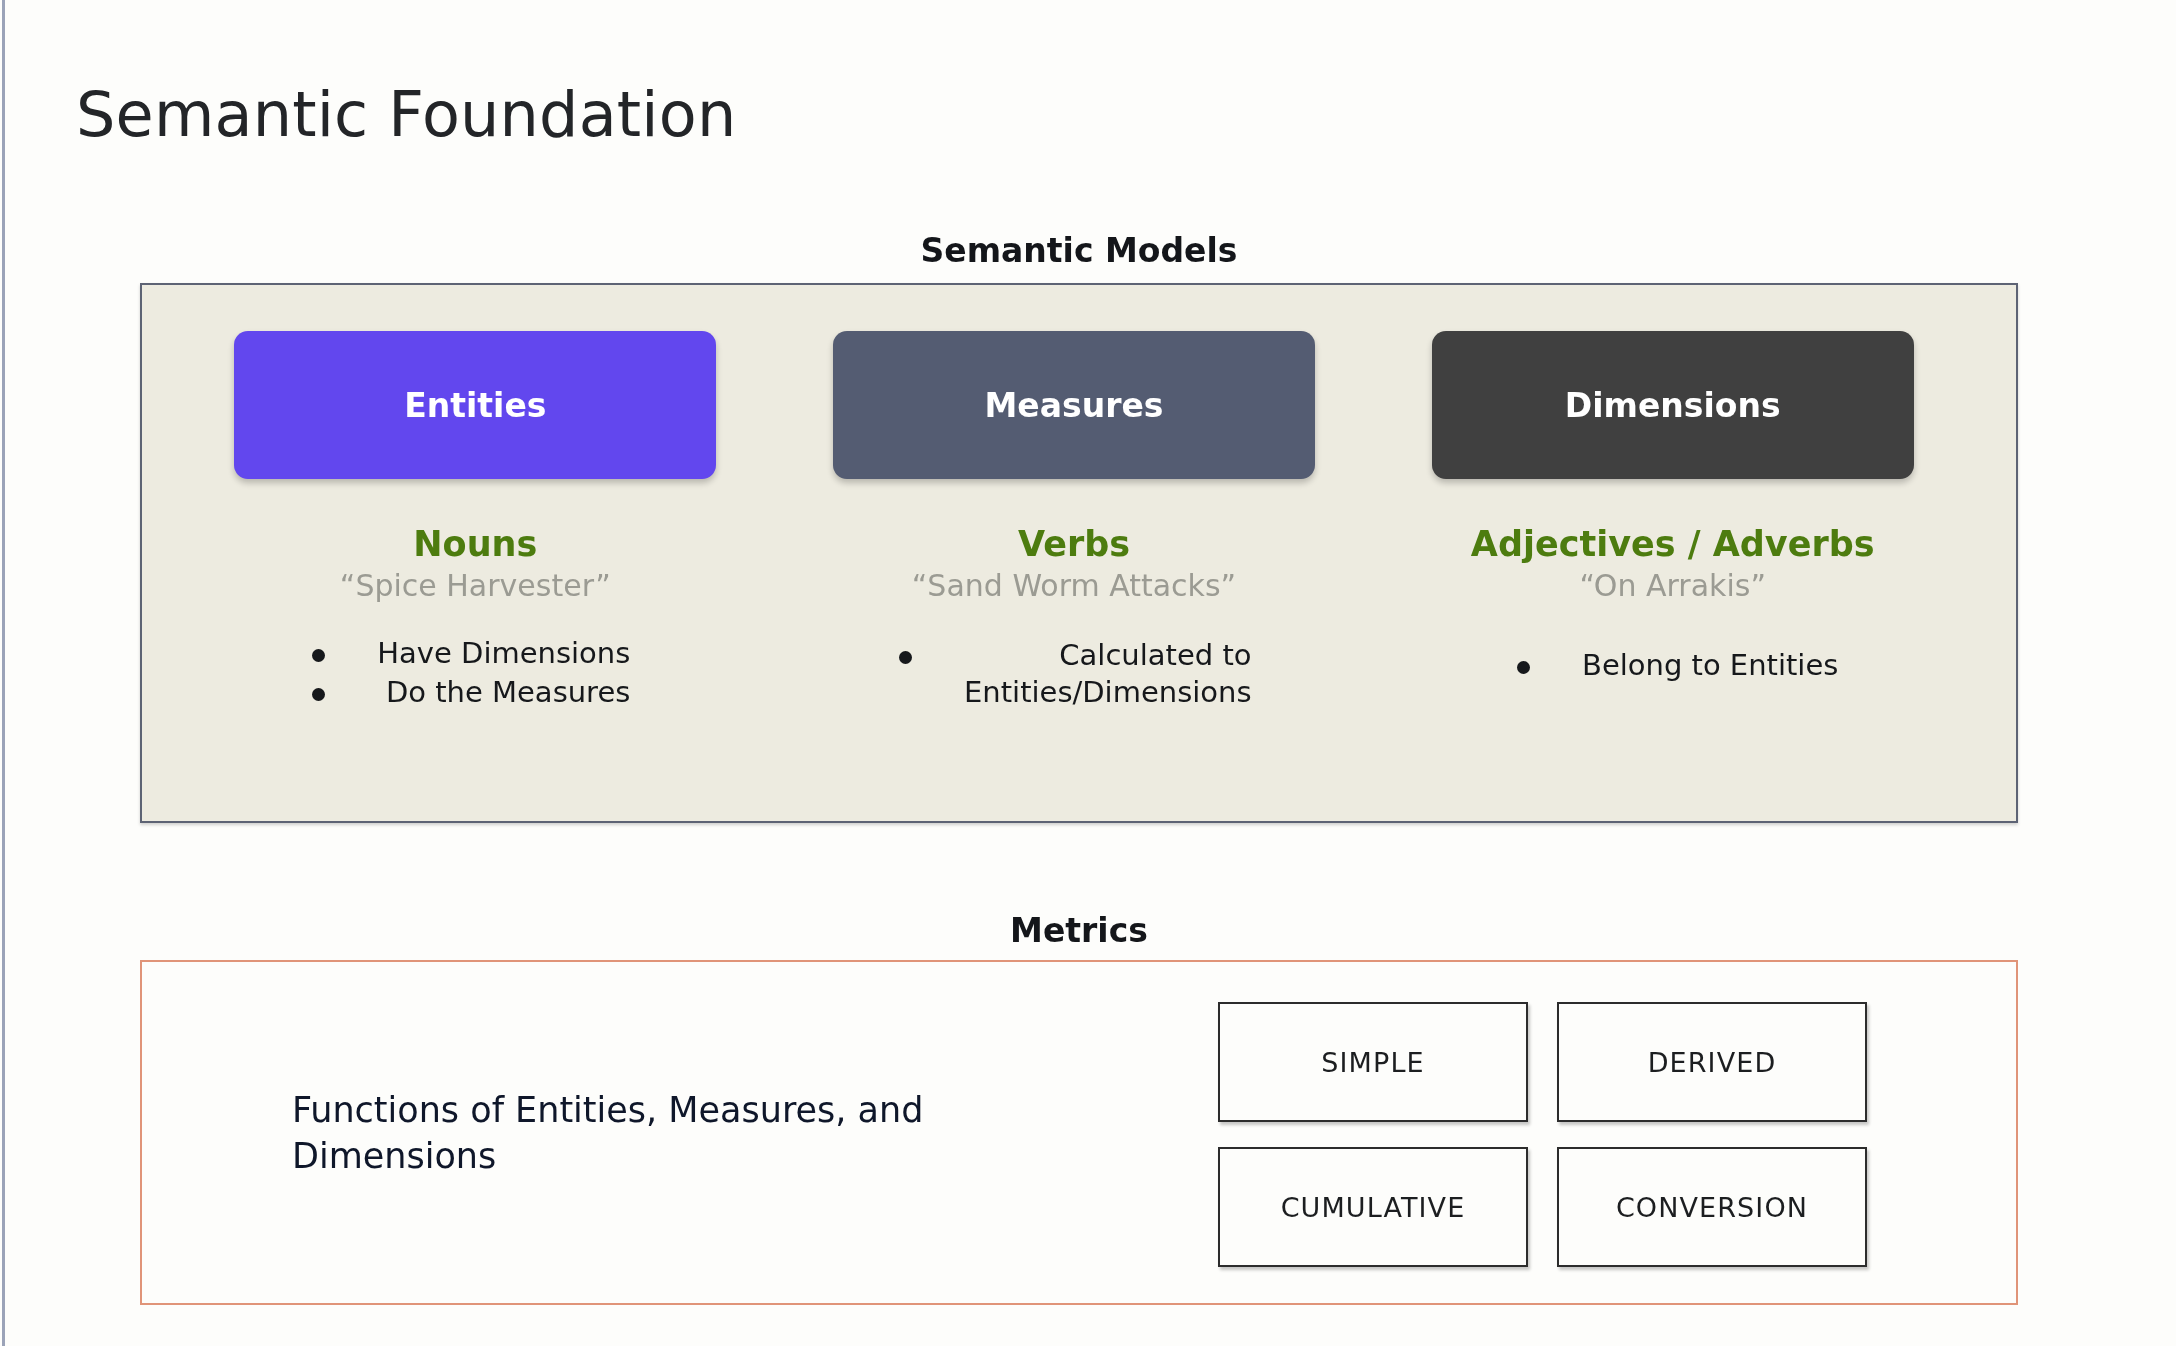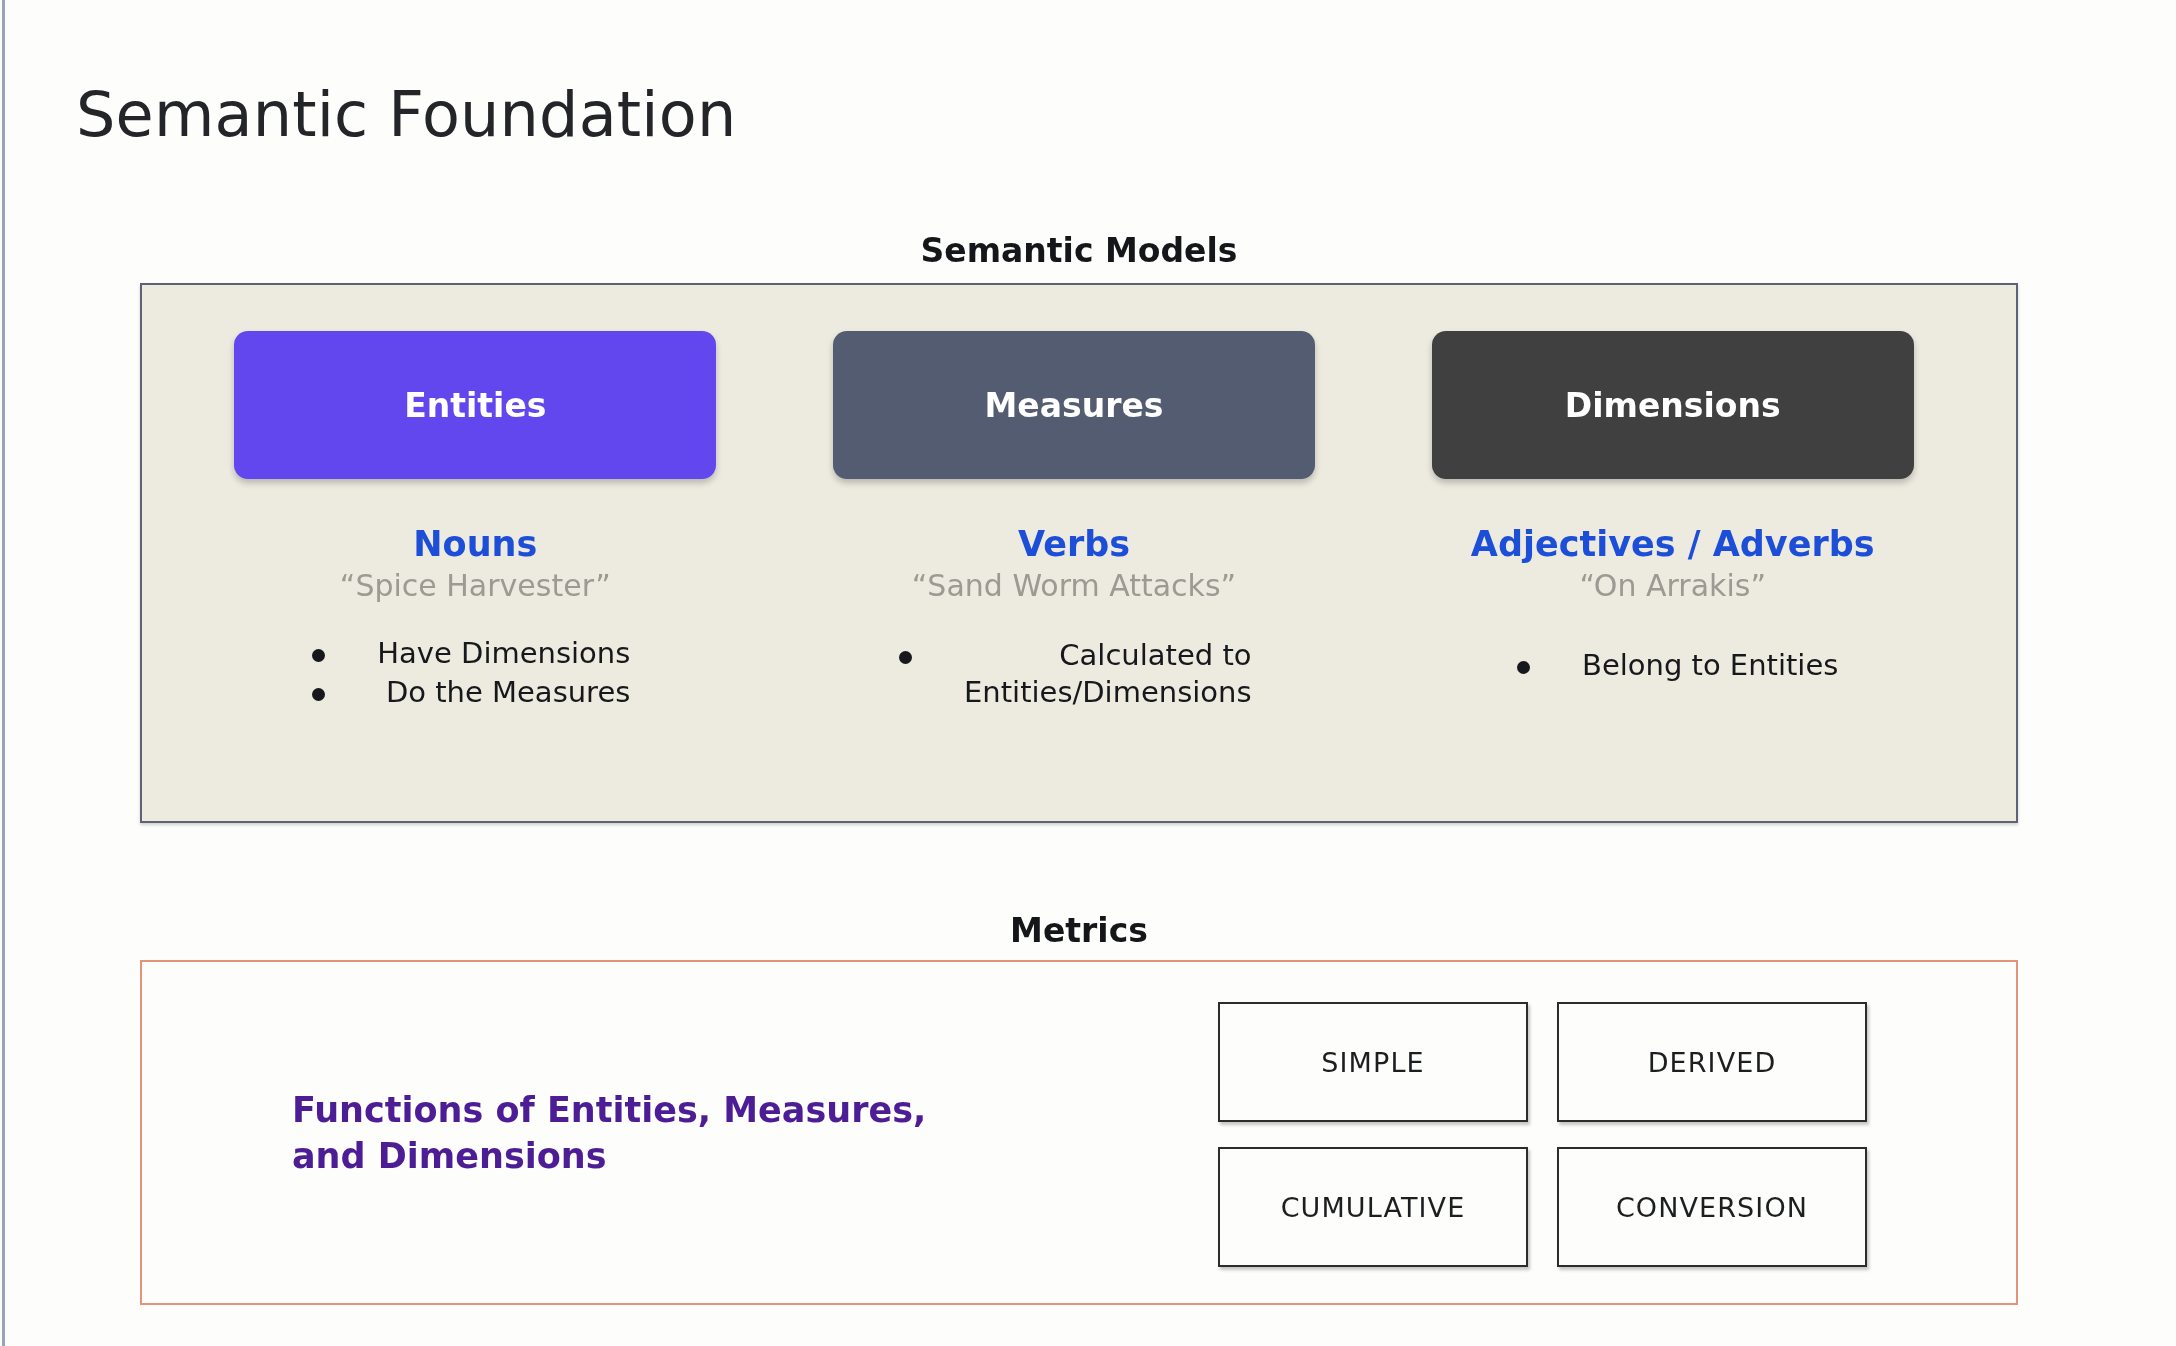--- a/index.html
+++ b/index.html
@@ -93,21 +93,21 @@
     box-sizing: border-box;
   }
   .pill-entities   { background: #6247ee; }
   .pill-measures   { background: #545c72; }
   .pill-dimensions { background: #404040; }
 
   .col-term {
     margin-top: 46px;
     font-size: 35px;
     font-weight: 700;
-    color: #1d4ed8;
+    color: #4d7c0f;
     text-align: left;
     line-height: 1.12;
     white-space: nowrap;
   }
   .col-example {
     margin-top: 4px;
     font-size: 30px;
     font-weight: 400;
     color: #9b9b93;
     text-align: center;
@@ -168,24 +168,23 @@
     background: #fdfdfb;
     border: 2px solid #e09478;
     box-sizing: border-box;
   }
 
   .mt-desc {
     position: absolute;
     left: 150px;
     top: 125px;
     font-size: 35px;
-    color: #4c1d95;
+    color: #0f172a;
     line-height: 1.32;
     width: 700px;
-    font-weight: bold;
   }
 
   .mt-grid {
     position: absolute;
     left: 1076px;
     top: 40px;
     display: grid;
     grid-template-columns: 310px 310px;
     grid-template-rows: 120px 120px;
     gap: 25px 29px;

